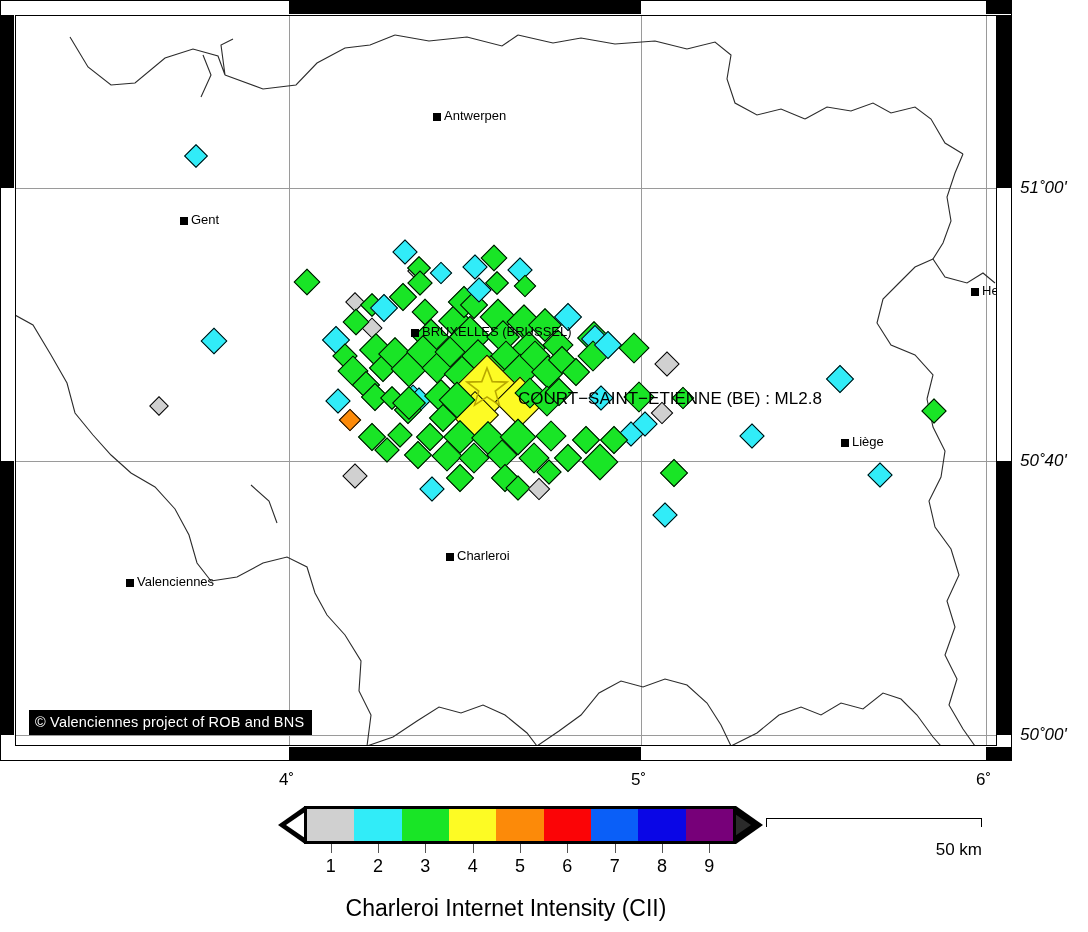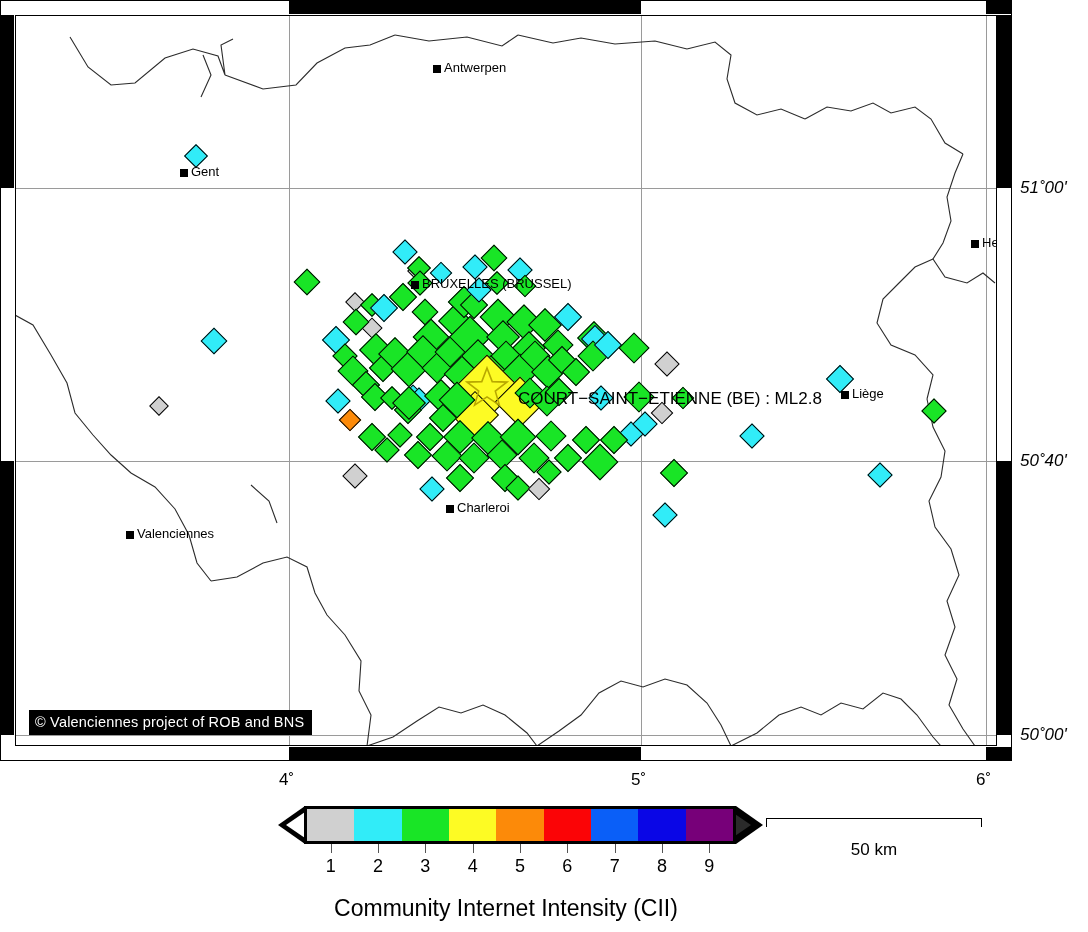--- a/index.html
+++ b/index.html
@@ -20,21 +20,21 @@
   .grat.v{width:1px;top:0;height:731px;}
 
   
   #borders{position:absolute;left:0;top:0;width:982px;height:731px;}
 
   
   .mk{position:absolute;transform:translate(-50%,-50%) rotate(45deg);border:1px solid #000;box-sizing:border-box;}
   .epi-star{position:absolute;transform:translate(-50%,-50%);}
 
   
-  .city{position:absolute;white-space:nowrap;font-size:13px;color:#000;line-height:1;}
+  .city{position:absolute;white-space:nowrap;font-size:13px;color:#000;line-height:1;margin-top:48px;}
   .city .sq{display:inline-block;width:8px;height:8px;background:#000;vertical-align:-1px;margin-right:3px;}
   .city .nm{display:inline-block;}
 
   
   #event-label{position:absolute;font-size:17px;color:#000;white-space:nowrap;}
 
   
   #credit{position:absolute;left:14px;bottom:11px;background:#000;color:#fff;font-size:14.5px;padding:4px 8px 5px 6px;white-space:nowrap;letter-spacing:.2px;}
 
   
@@ -51,21 +51,21 @@
   #cb-right{left:450px;border-top:19px solid transparent;border-bottom:19px solid transparent;border-left:27px solid #000;}
   #cb-right-in{position:absolute;left:446px;top:6px;width:0;height:0;border-top:13px solid transparent;border-bottom:13px solid transparent;border-left:19px solid #2a2a2a;}
   .cb-tick{position:absolute;top:38px;width:1px;height:9px;background:#555;}
   .cb-tlab{position:absolute;top:50px;font-size:18px;color:#000;transform:translateX(-50%);}
 
   
   #scalebar{position:absolute;left:766px;top:818px;width:216px;}
   #sb-line{position:absolute;left:0;top:0;width:216px;height:1px;background:#000;}
   #sb-l{position:absolute;left:0;top:0;width:1px;height:9px;background:#000;}
   #sb-r{position:absolute;left:215px;top:0;width:1px;height:9px;background:#000;}
-  #sb-lab{position:absolute;top:22px;width:216px;text-align:center;font-size:17px;color:#000;}
+  #sb-lab{position:absolute;top:22px;width:216px;text-align:right;font-size:17px;color:#000;}
 
   
   #cii-title{position:absolute;left:0;top:895px;width:1012px;text-align:center;font-size:23px;color:#000;}
 </style>
 </head>
 <body>
 
 <div class="root">
 
   <div id="map-frame">
@@ -315,14 +315,14 @@
       </div>
   </div>
 
   <div id="scalebar">
     <div id="sb-line"></div>
     <div id="sb-l"></div>
     <div id="sb-r"></div>
     <div id="sb-lab">50 km</div>
   </div>
 
-  <div id="cii-title">Community Internet Intensity (CII)</div>
+  <div id="cii-title">Charleroi Internet Intensity (CII)</div>
 </div>
 
 </body></html>

